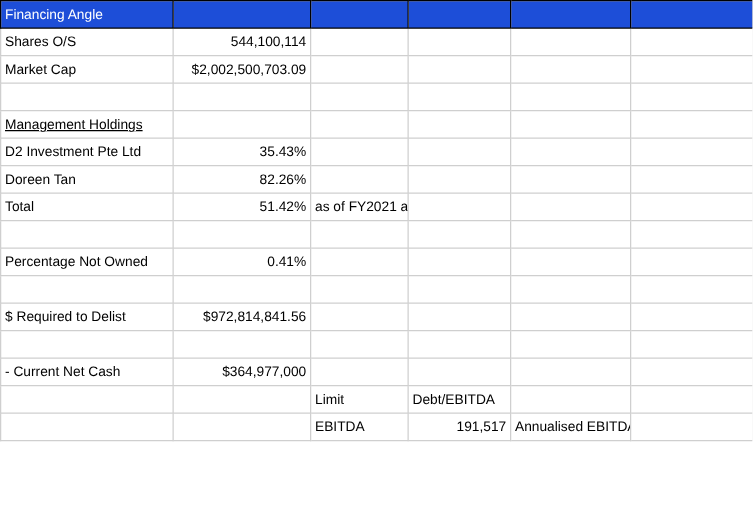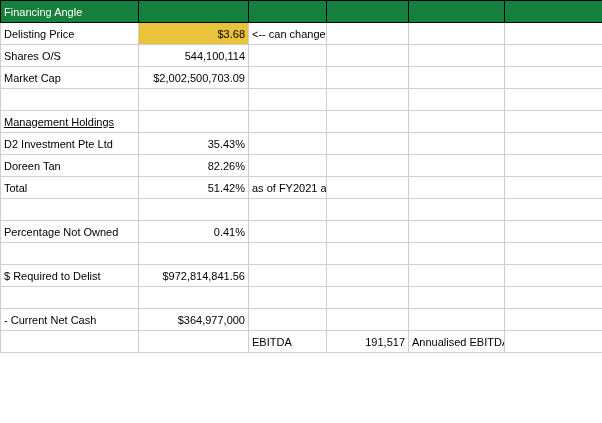--- a/index.html
+++ b/index.html
@@ -34,21 +34,21 @@
   }
   
   col.c0 { width: 138px; }
   col.c1 { width: 110px; }
   col.c2 { width: 78px; }
   col.c3 { width: 82px; }
   col.c4 { width: 96px; }
   col.c5 { width: 98px; }
 
   .hdr-black {
-    background: #15803d;
+    background: #1d4ed8;
     color: #ffffff;
     font-weight: normal;
     border: 1px solid #000000 !important;
   }
   .right { text-align: right; }
   .left { text-align: left; }
   .gold {
     background: #e8c33b;
     text-align: right;
   }
@@ -73,28 +73,20 @@
     <tbody>
         <tr>
           <td class="hdr-black">Financing Angle</td>
           <td class="hdr-black"></td>
           <td class="hdr-black"></td>
           <td class="hdr-black"></td>
           <td class="hdr-black"></td>
           <td class="hdr-black"></td>
         </tr>
         <tr>
-          <td class="left">Delisting Price</td>
-          <td class="gold">$3.68</td>
-          <td class="left">&lt;-- can change</td>
-          <td class="blank"></td>
-          <td class="blank"></td>
-          <td class="blank"></td>
-        </tr>
-        <tr>
           <td class="left">Shares O/S</td>
           <td class="right">544,100,114</td>
           <td class="blank"></td>
           <td class="blank"></td>
           <td class="blank"></td>
           <td class="blank"></td>
         </tr>
         <tr>
           <td class="left">Market Cap</td>
           <td class="right">$2,002,500,703.09</td>
@@ -181,20 +173,28 @@
           <td class="blank"></td>
           <td class="blank"></td>
           <td class="blank"></td>
           <td class="blank"></td>
         </tr>
         <tr>
           <td class="left">- Current Net Cash</td>
           <td class="right">$364,977,000</td>
           <td class="blank"></td>
           <td class="blank"></td>
+          <td class="blank"></td>
+          <td class="blank"></td>
+        </tr>
+        <tr>
+          <td class="blank"></td>
+          <td class="blank"></td>
+          <td class="left">Limit</td>
+          <td class="left">Debt/EBITDA</td>
           <td class="blank"></td>
           <td class="blank"></td>
         </tr>
         <tr>
           <td class="blank"></td>
           <td class="blank"></td>
           <td class="left">EBITDA</td>
           <td class="right">191,517</td>
           <td class="left">Annualised EBITDA</td>
           <td class="blank"></td>

